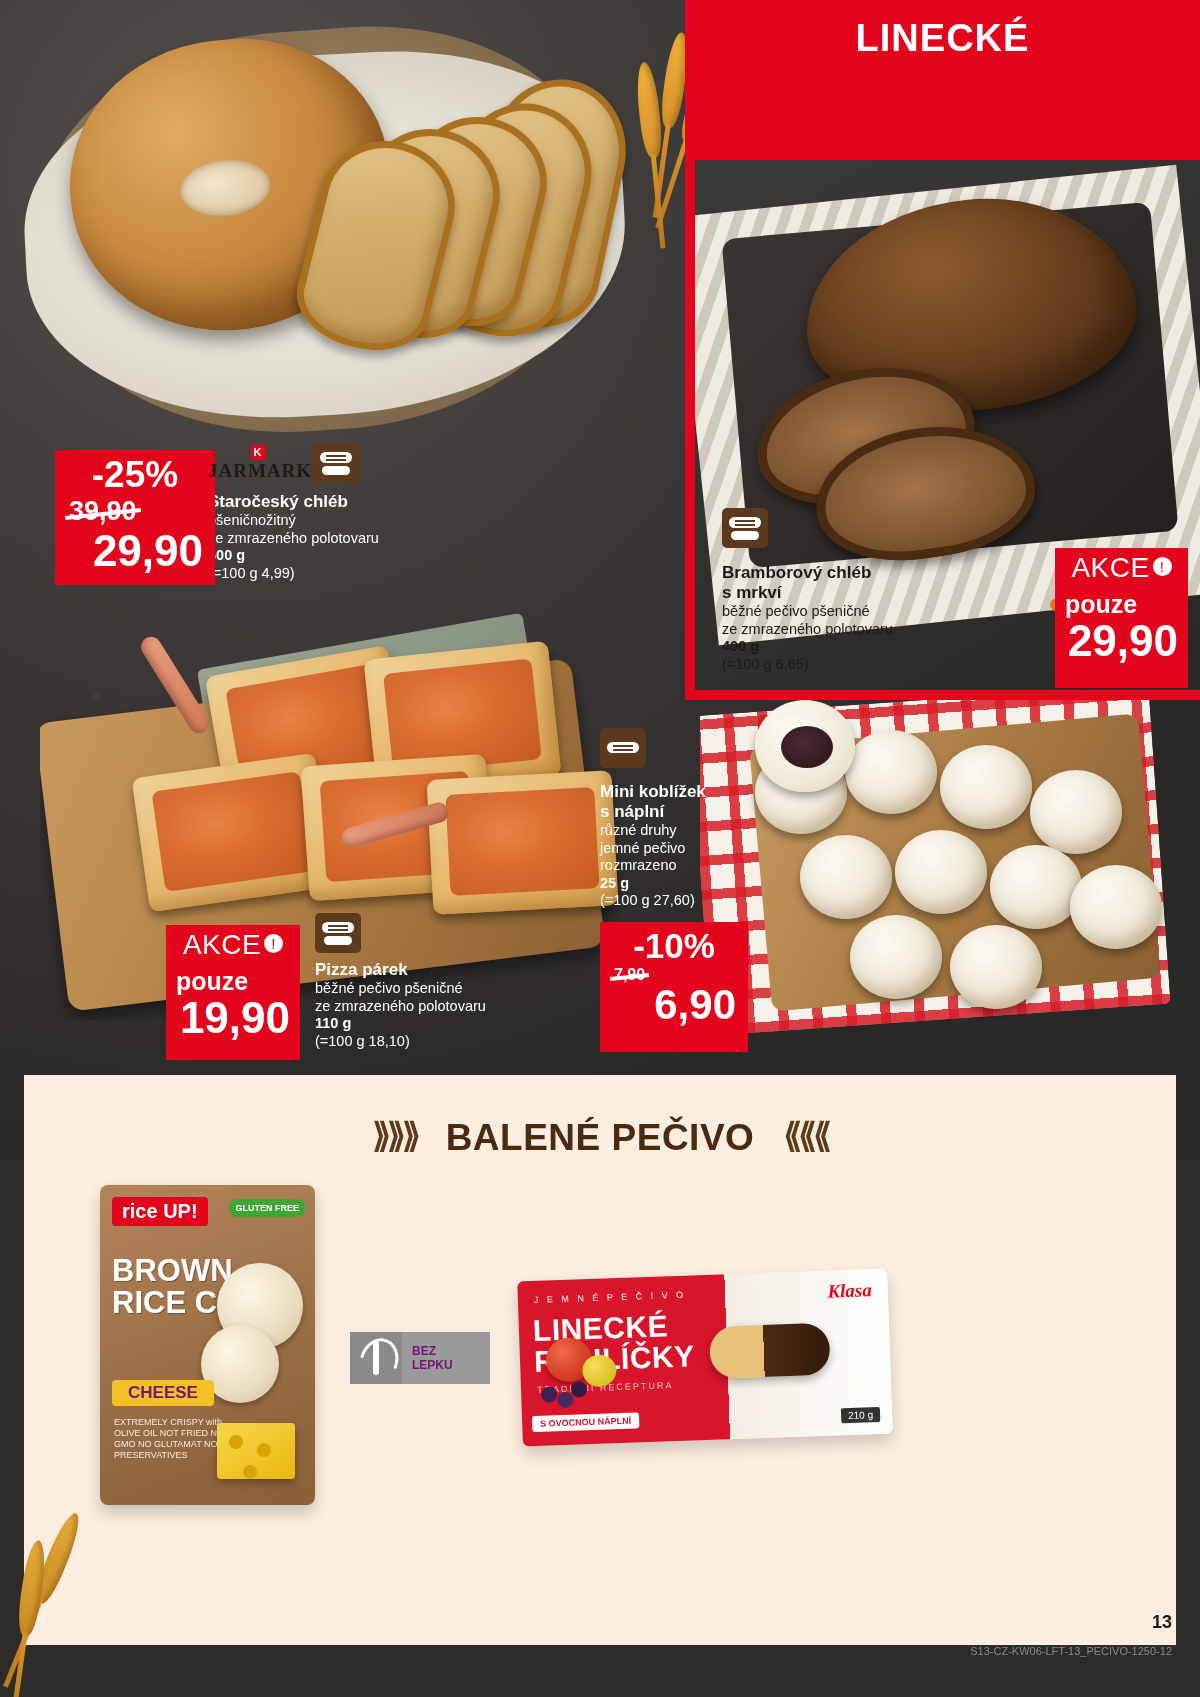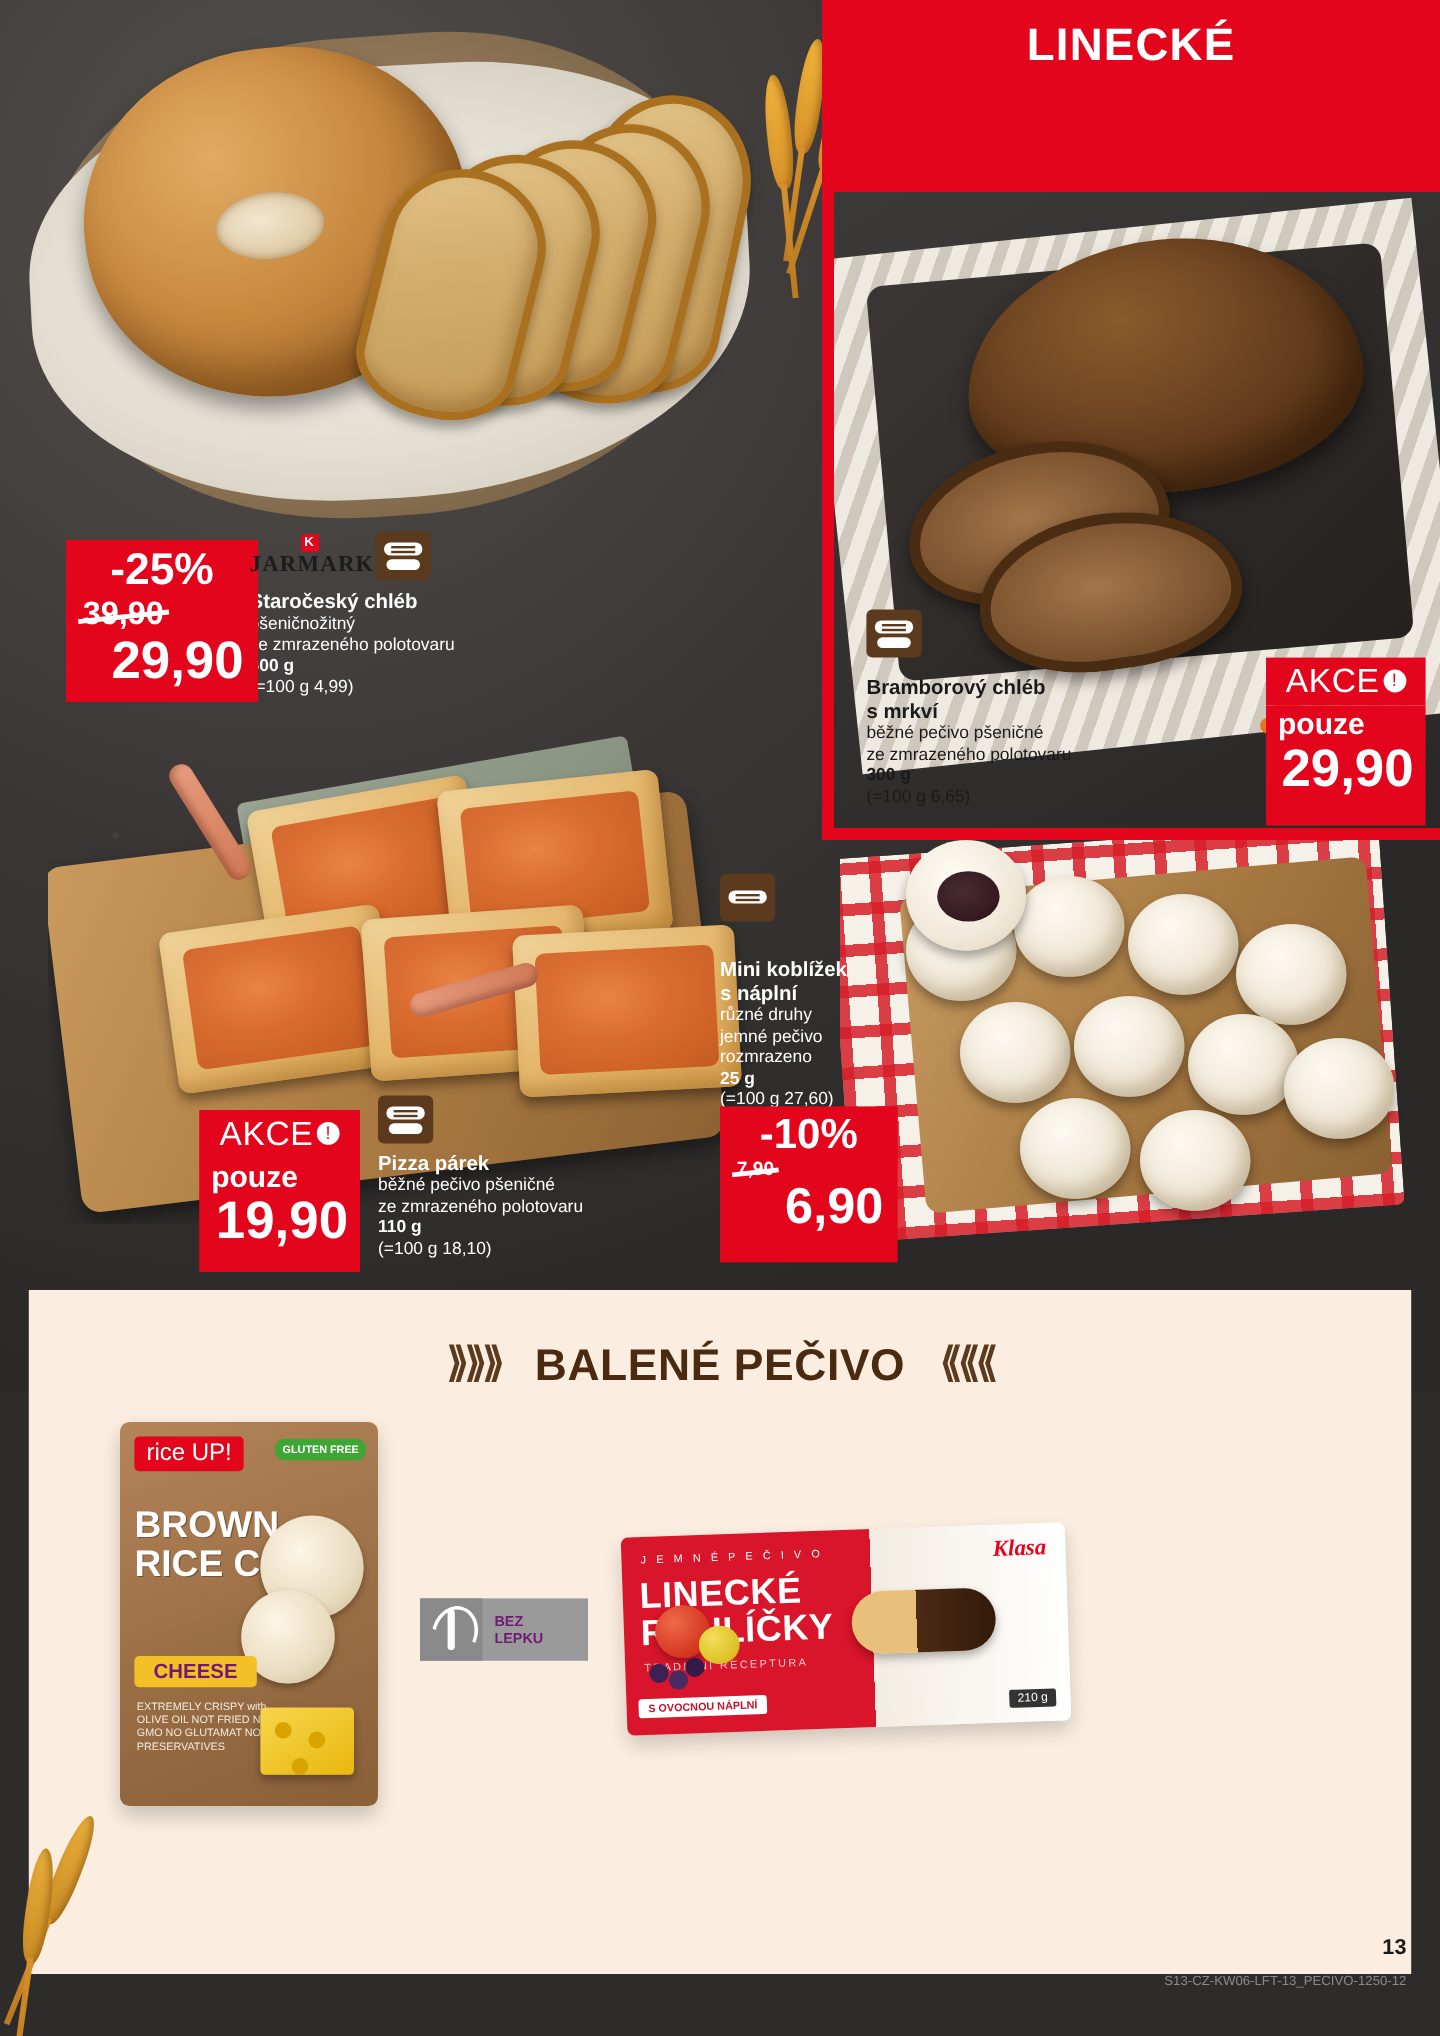--- a/index.html
+++ b/index.html
@@ -362,21 +362,21 @@
   
   .pack-rice {
     position:absolute; left: 100px; top: 1185px; width: 215px; height: 320px;
     background: linear-gradient(160deg,#b4845a 0%, #9a6e45 55%, #8a6039 100%);
     border-radius: 8px; z-index: 11;
     box-shadow: 0 8px 16px rgba(0,0,0,.2);
     overflow:hidden;
   }
   .pack-rice .logo {
     position:absolute; left: 12px; top: 12px; background:#e3051b; color:#fff;
-    font-weight:normal; font-size: 20px; padding: 3px 10px; border-radius: 4px;
+    font-weight:bold; font-size: 20px; padding: 3px 10px; border-radius: 4px;
   }
   .pack-rice .gf {
     position:absolute; right: 10px; top: 14px; background:#3fa535; color:#fff;
     font-size: 9px; font-weight:bold; padding: 4px 6px; border-radius: 8px;
   }
   .pack-rice .ttl {
     position:absolute; left: 12px; top: 70px; color:#fff; font-weight:bold;
     font-size: 31px; line-height: 32px; text-shadow: 1px 1px 0 rgba(0,0,0,.3);
   }
   .pack-rice .cheese {
@@ -599,21 +599,21 @@
   </div>
 
   <div style="position:absolute; left:722px; top:508px; z-index:9;">
     <span class="icon-bread"><span class="b1"></span><span class="b2"></span></span>
   </div>
   <div class="prod" style="left:722px; top:563px; width:230px;">
     <div class="name">Bramborový chléb</div>
     <div class="name">s mrkví</div>
     <div class="desc">běžné pečivo pšeničné</div>
     <div class="desc">ze zmrazeného polotovaru</div>
-    <div class="wt">300 g</div>
+    <div class="wt">400 g</div>
     <div class="unit">(=100 g 6,65)</div>
   </div>
 
   <div class="redbox box2">
     <div class="akce-word"><span>AKCE</span><span class="excl">!</span></div>
   </div>
   <div class="redbox box3">
     <div class="pouze">pouze</div>
     <div class="bigprice">29,90</div>
   </div>
@@ -633,21 +633,21 @@
     <div class="akce-word"><span>AKCE</span><span class="excl">!</span></div>
   </div>
   <div class="redbox box5">
     <div class="pouze">pouze</div>
     <div class="bigprice">19,90</div>
   </div>
 
   <div style="position:absolute; left:600px; top:728px; z-index:9;">
     <span class="icon-bread"><span class="b1" style="top:14px;"></span></span>
   </div>
-  <div class="prod white" style="left:600px; top:798px; width:200px;">
+  <div class="prod white" style="left:600px; top:782px; width:200px;">
     <div class="name">Mini koblížek</div>
     <div class="name">s náplní</div>
     <div class="desc">různé druhy</div>
     <div class="desc">jemné pečivo</div>
     <div class="desc">rozmrazeno</div>
     <div class="wt">25 g</div>
     <div class="unit">(=100 g 27,60)</div>
   </div>
 
   <div class="redbox box6">

